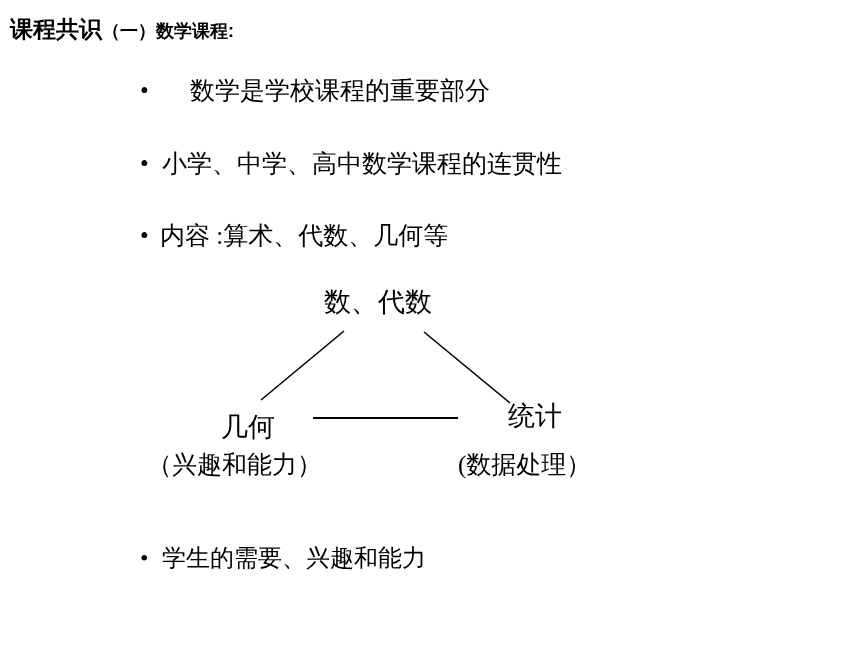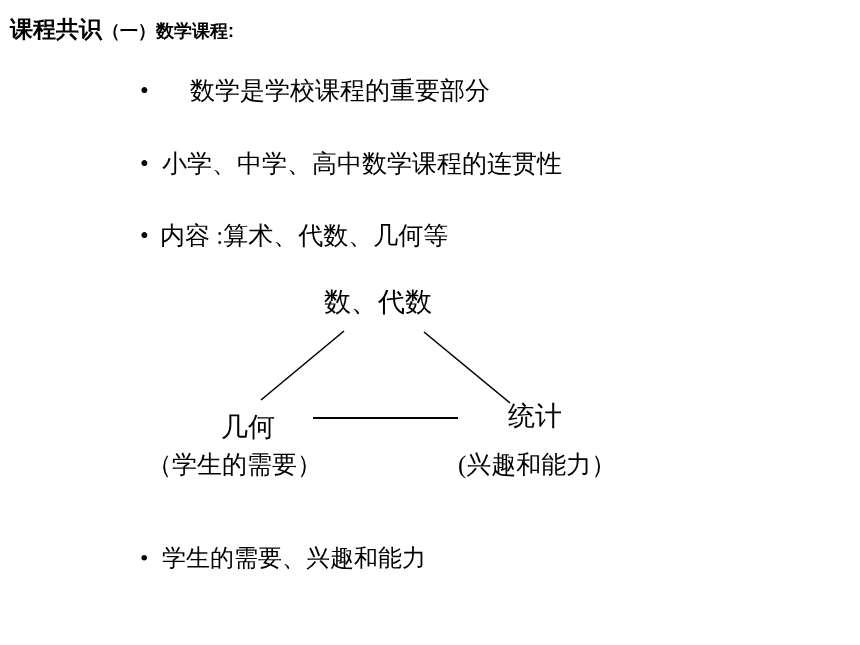--- a/index.html
+++ b/index.html
@@ -151,23 +151,23 @@
       <line id="line-top-right" x1="424" y1="332" x2="510" y2="403" stroke="#000000" stroke-width="1.6"></line>
       <line id="line-bottom" x1="313" y1="418" x2="458" y2="418" stroke="#000000" stroke-width="1.8"></line>
     </svg>
 
     <div class="node" id="node-top">数、代数</div>
 
     <div class="node" id="node-left">几何</div>
 
     <div class="node" id="node-right">统计</div>
 
-    <div class="caption" id="caption-left">（学生的需要）</div>
+    <div class="caption" id="caption-left">（兴趣和能力）</div>
 
-    <div class="caption" id="caption-right">(兴趣和能力）</div>
+    <div class="caption" id="caption-right">(数据处理）</div>
   </div>
 
   <div class="bullet" id="bullet-4">
     <span class="dot">•</span>
     <span class="btext">学生的需要、兴趣和能力</span>
   </div>
 
 </div>
 
 </body></html>

